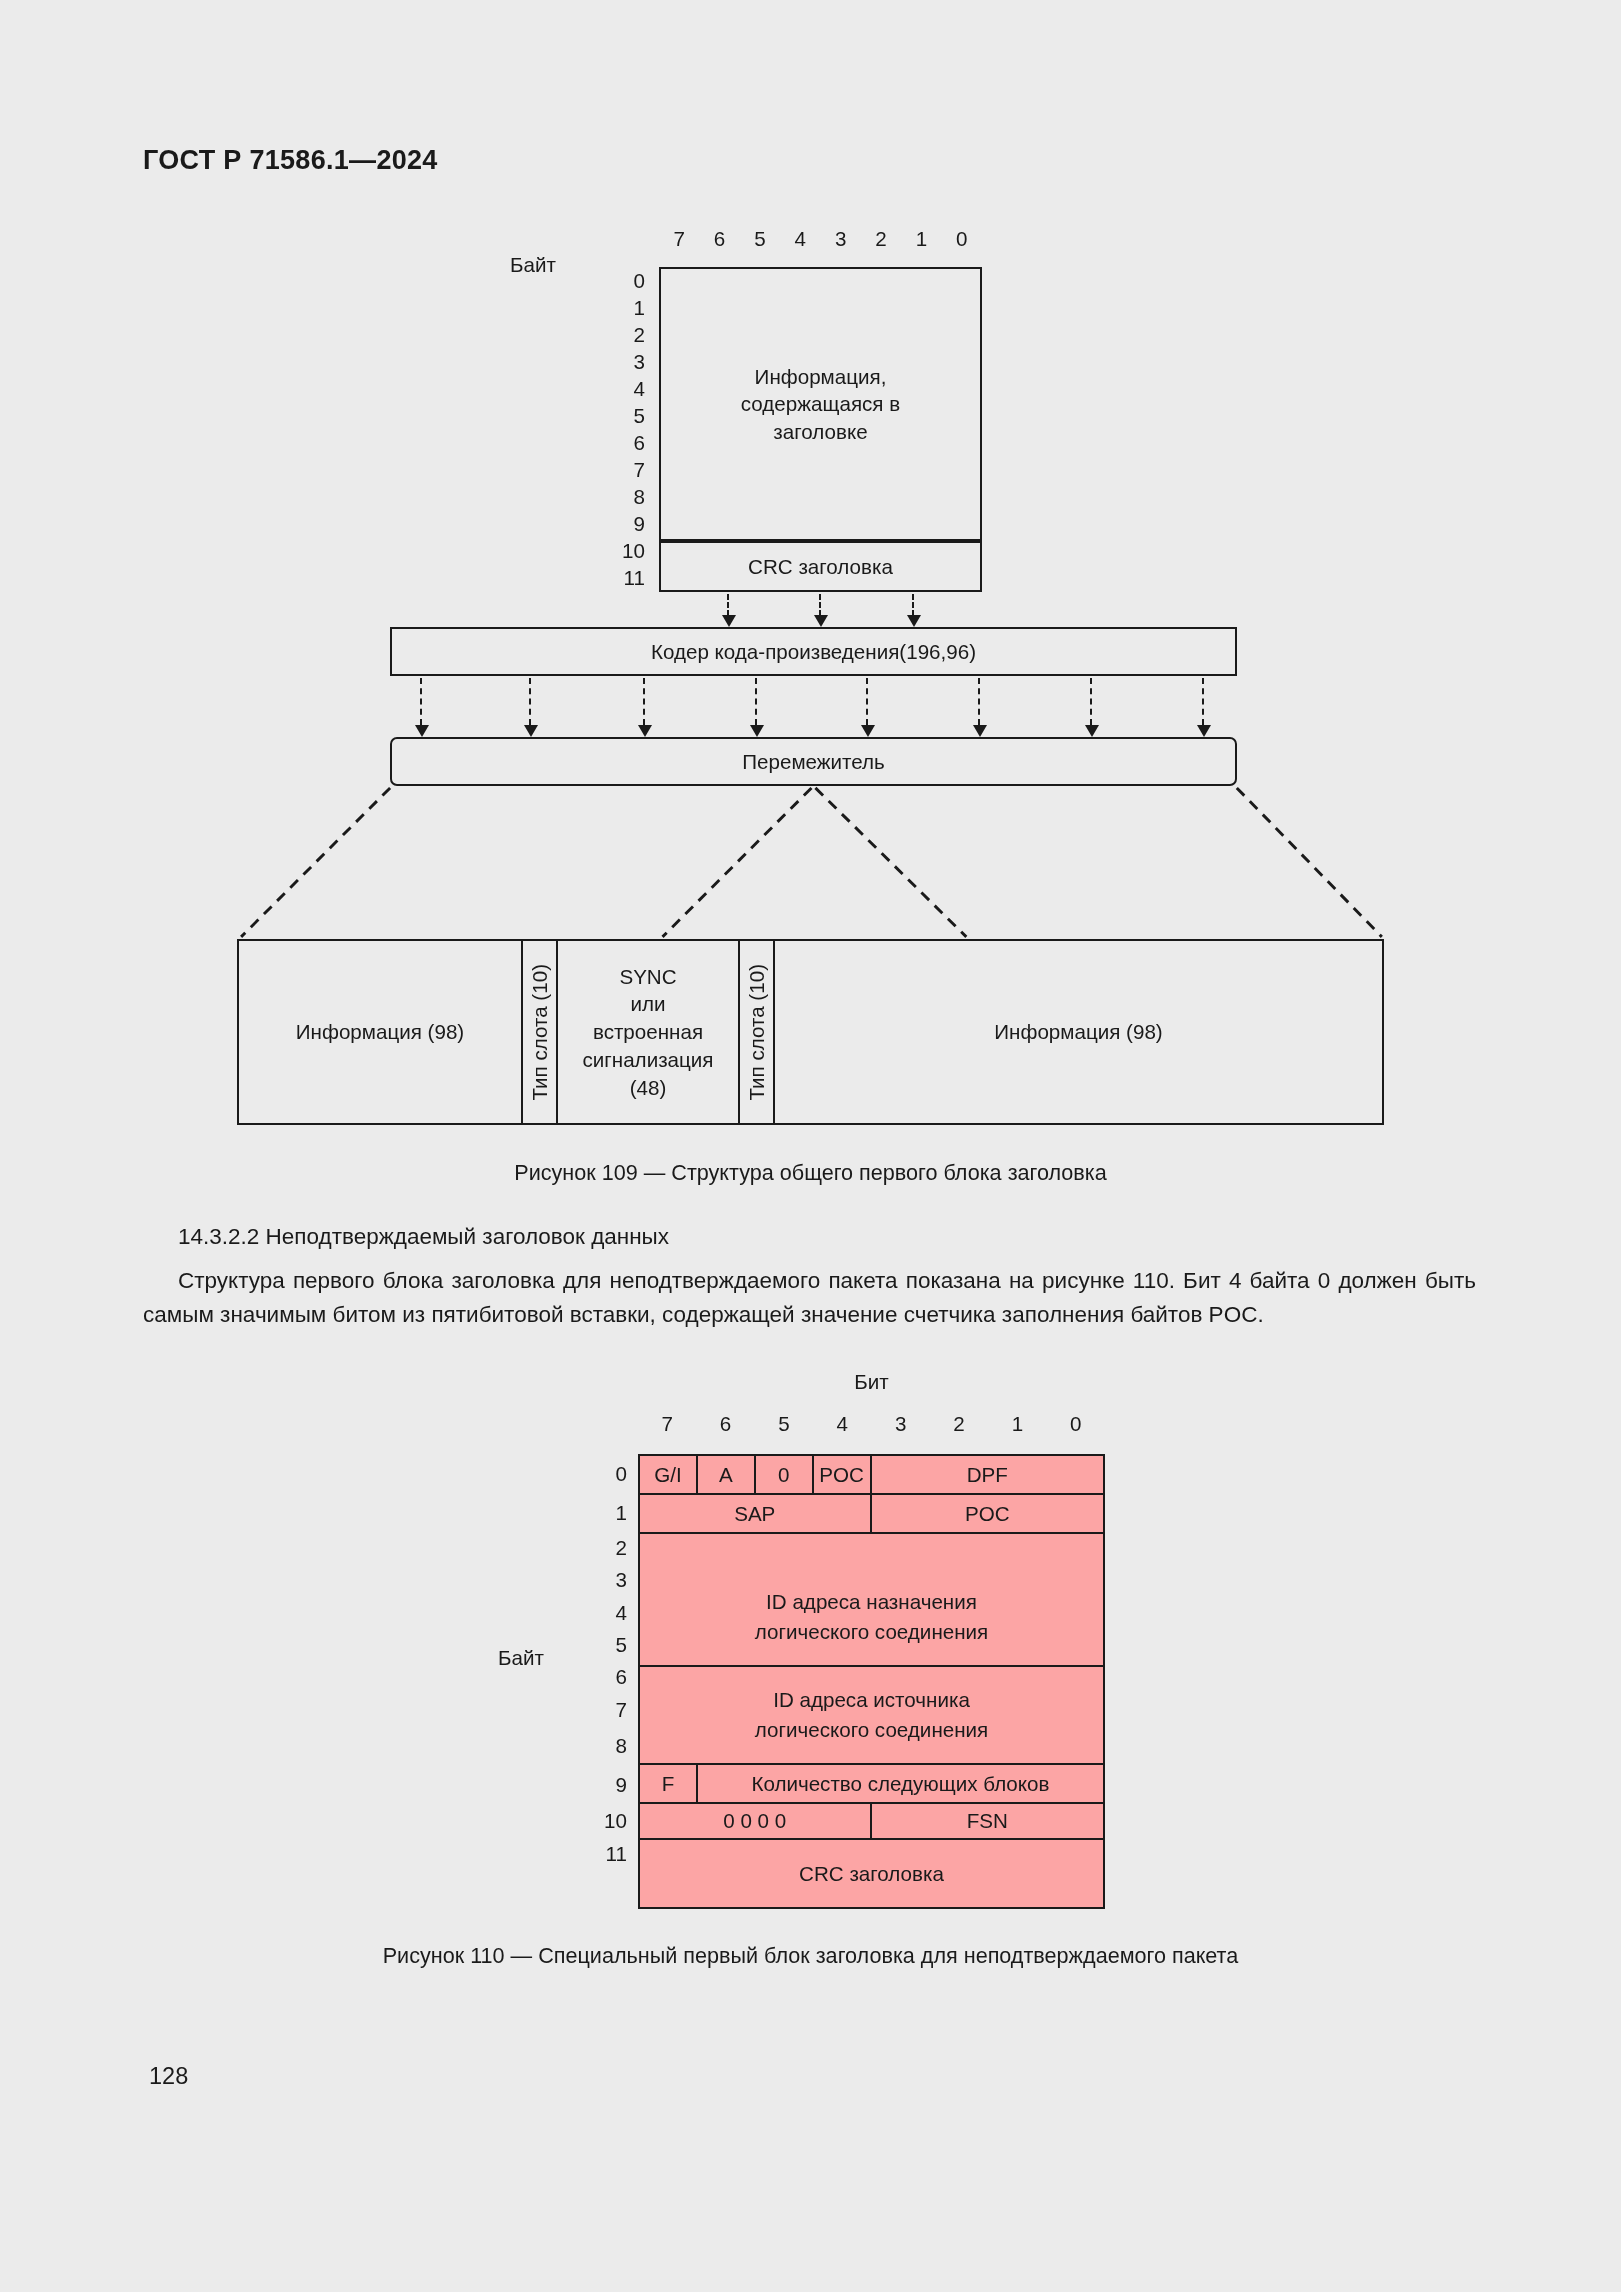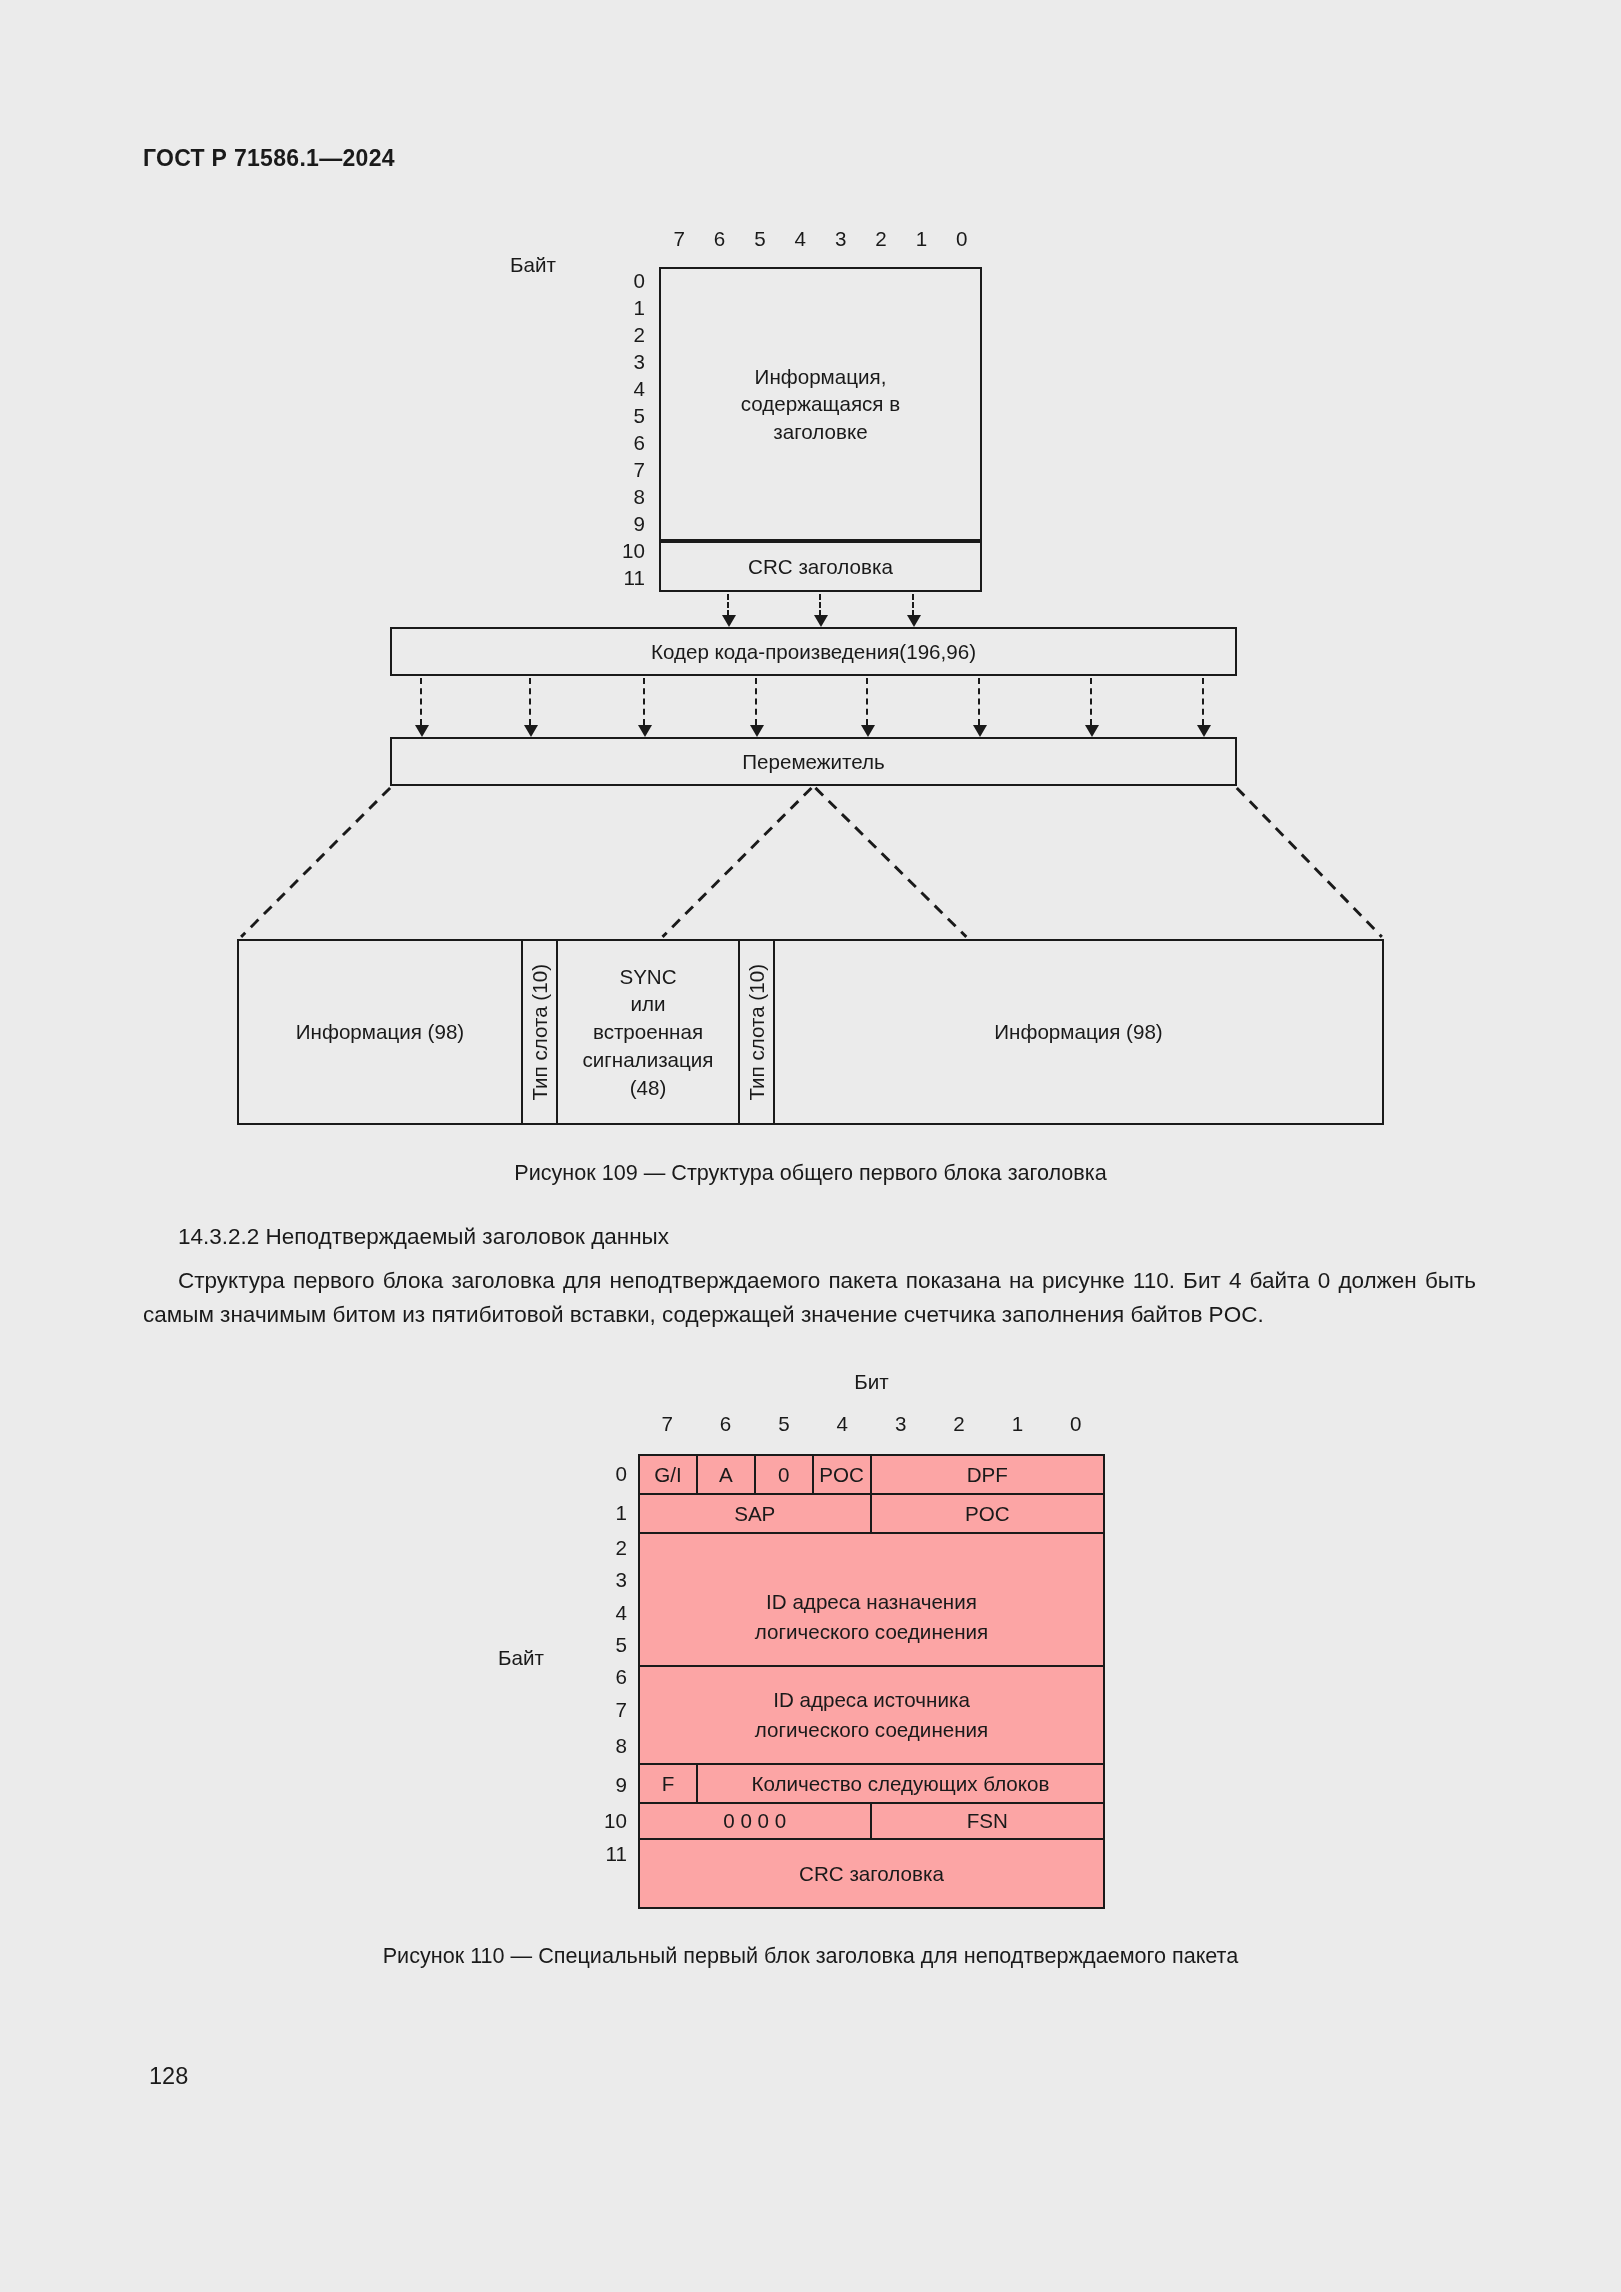--- a/index.html
+++ b/index.html
@@ -14,21 +14,21 @@
     font-family: "Liberation Sans", sans-serif;
     color: #1a1a1a;
     overflow: hidden;
   }
 
   
   .doc-header {
     position: absolute;
     left: 143px;
     top: 145px;
-    font-size: 23px;
+    font-size: 27px;
     font-weight: bold;
     letter-spacing: 0.3px;
   }
 
   
   .page-number {
     position: absolute;
     left: 149px;
     top: 2063px;
     font-size: 23.5px;
@@ -55,21 +55,21 @@
     left: 659px; top: 267px; width: 323px; height: 274px;
     flex-direction: column;
   }
   .crc-box {
     left: 659px; top: 541px; width: 323px; height: 51px;
   }
   .coder-box {
     left: 390px; top: 627px; width: 847px; height: 49px;
   }
   .inter-box {
-    left: 390px; top: 737px; width: 847px; height: 49px;
+    left: 390px; top: 737px; width: 847px; height: 49px; border-radius: 7px;
   }
 
   .bit-hdr {
     position: absolute;
     left: 659px; top: 227px; width: 323px;
     display: flex;
     font-size: 20.6px;
   }
   .bit-hdr span { flex: 1; text-align: center; }
 

